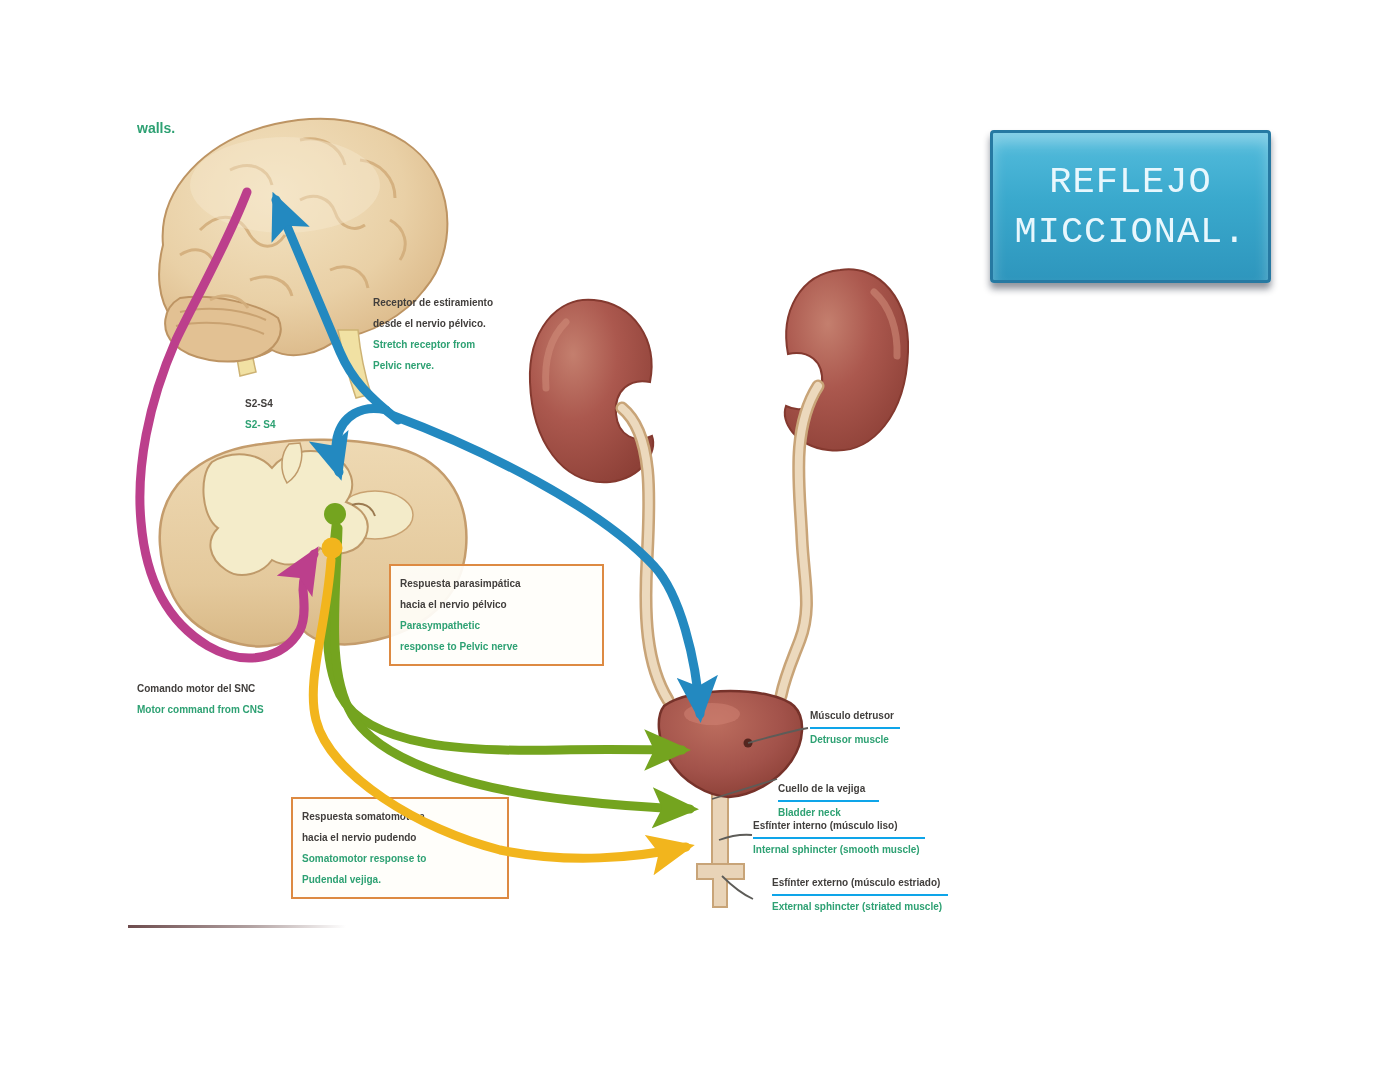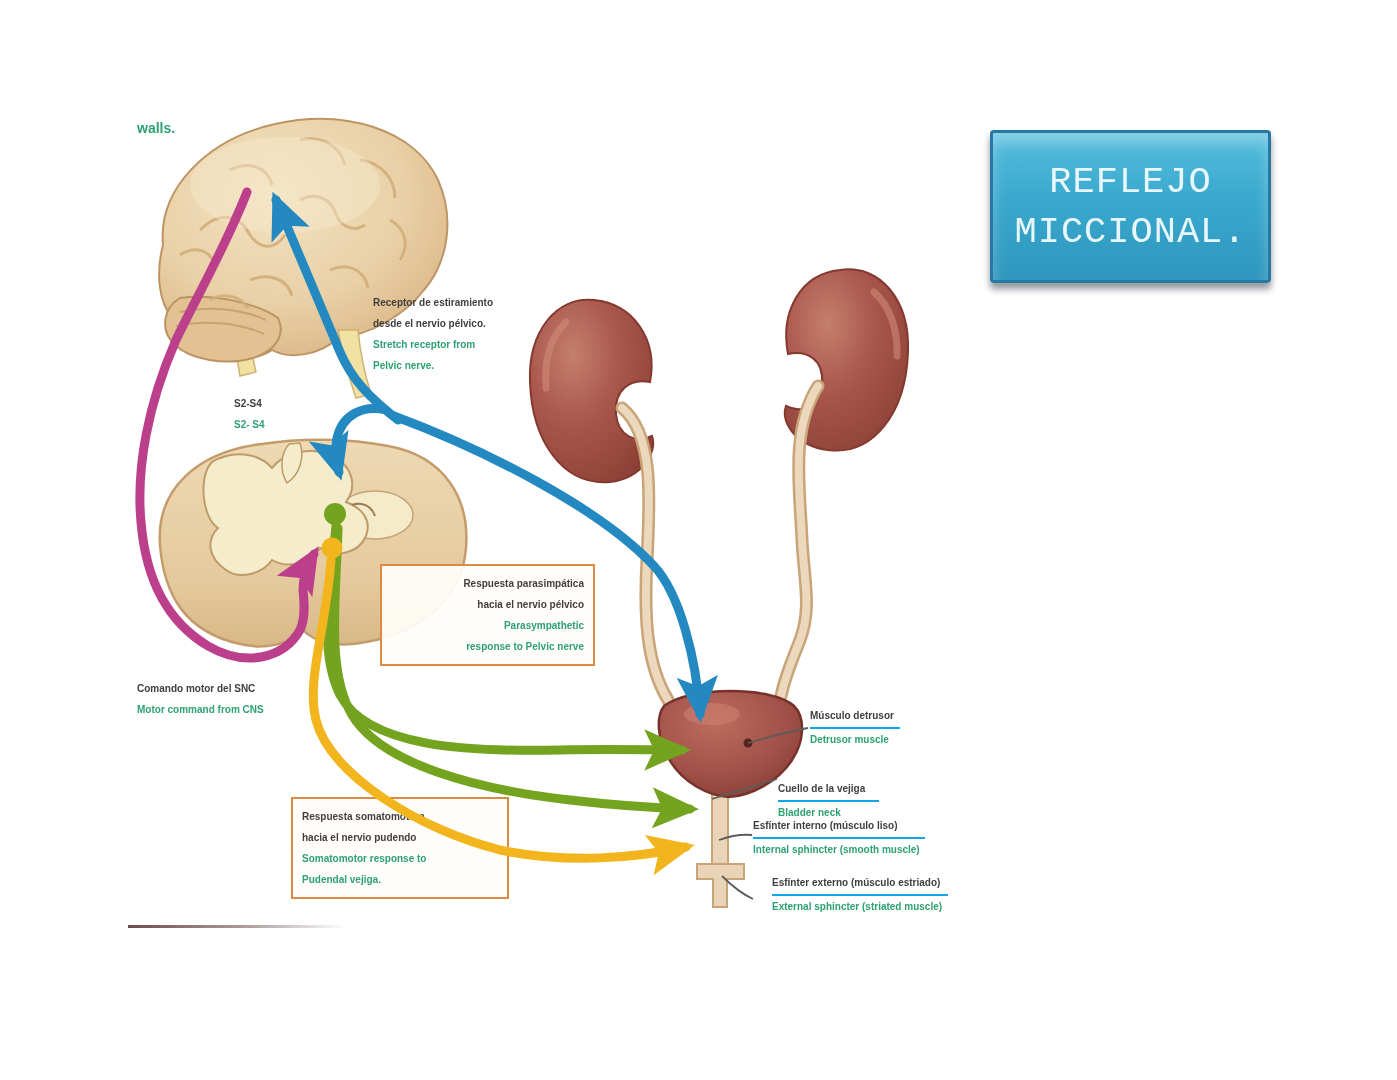--- a/index.html
+++ b/index.html
@@ -136,26 +136,26 @@
 
   <div class="abs lbl en" style="left:137px;top:110px;font-size:14px;margin-top:8px;">walls.</div>
 
   <div class="abs lbl" style="left:373px;top:292px;">
     <div class="es">Receptor de estiramiento</div>
     <div class="es">desde el nervio pélvico.</div>
     <div class="en">Stretch receptor from</div>
     <div class="en">Pelvic nerve.</div>
   </div>
 
-  <div class="abs lbl" style="left:234px;top:393px;">
+  <div class="abs lbl" style="left:245px;top:393px;">
     <div class="es">S2-S4</div>
     <div class="en">S2- S4</div>
   </div>
 
-  <div class="abs lbl obox" style="left:380px;top:564px;width:193px;text-align:right;">
+  <div class="abs lbl obox" style="left:389px;top:564px;width:193px;">
     <div class="es">Respuesta parasimpática</div>
     <div class="es">hacia el nervio pélvico</div>
     <div class="en">Parasympathetic</div>
     <div class="en">response to Pelvic nerve</div>
   </div>
 
   <div class="abs lbl" style="left:137px;top:678px;">
     <div class="es">Comando motor del SNC</div>
     <div class="en">Motor command from CNS</div>
   </div>

